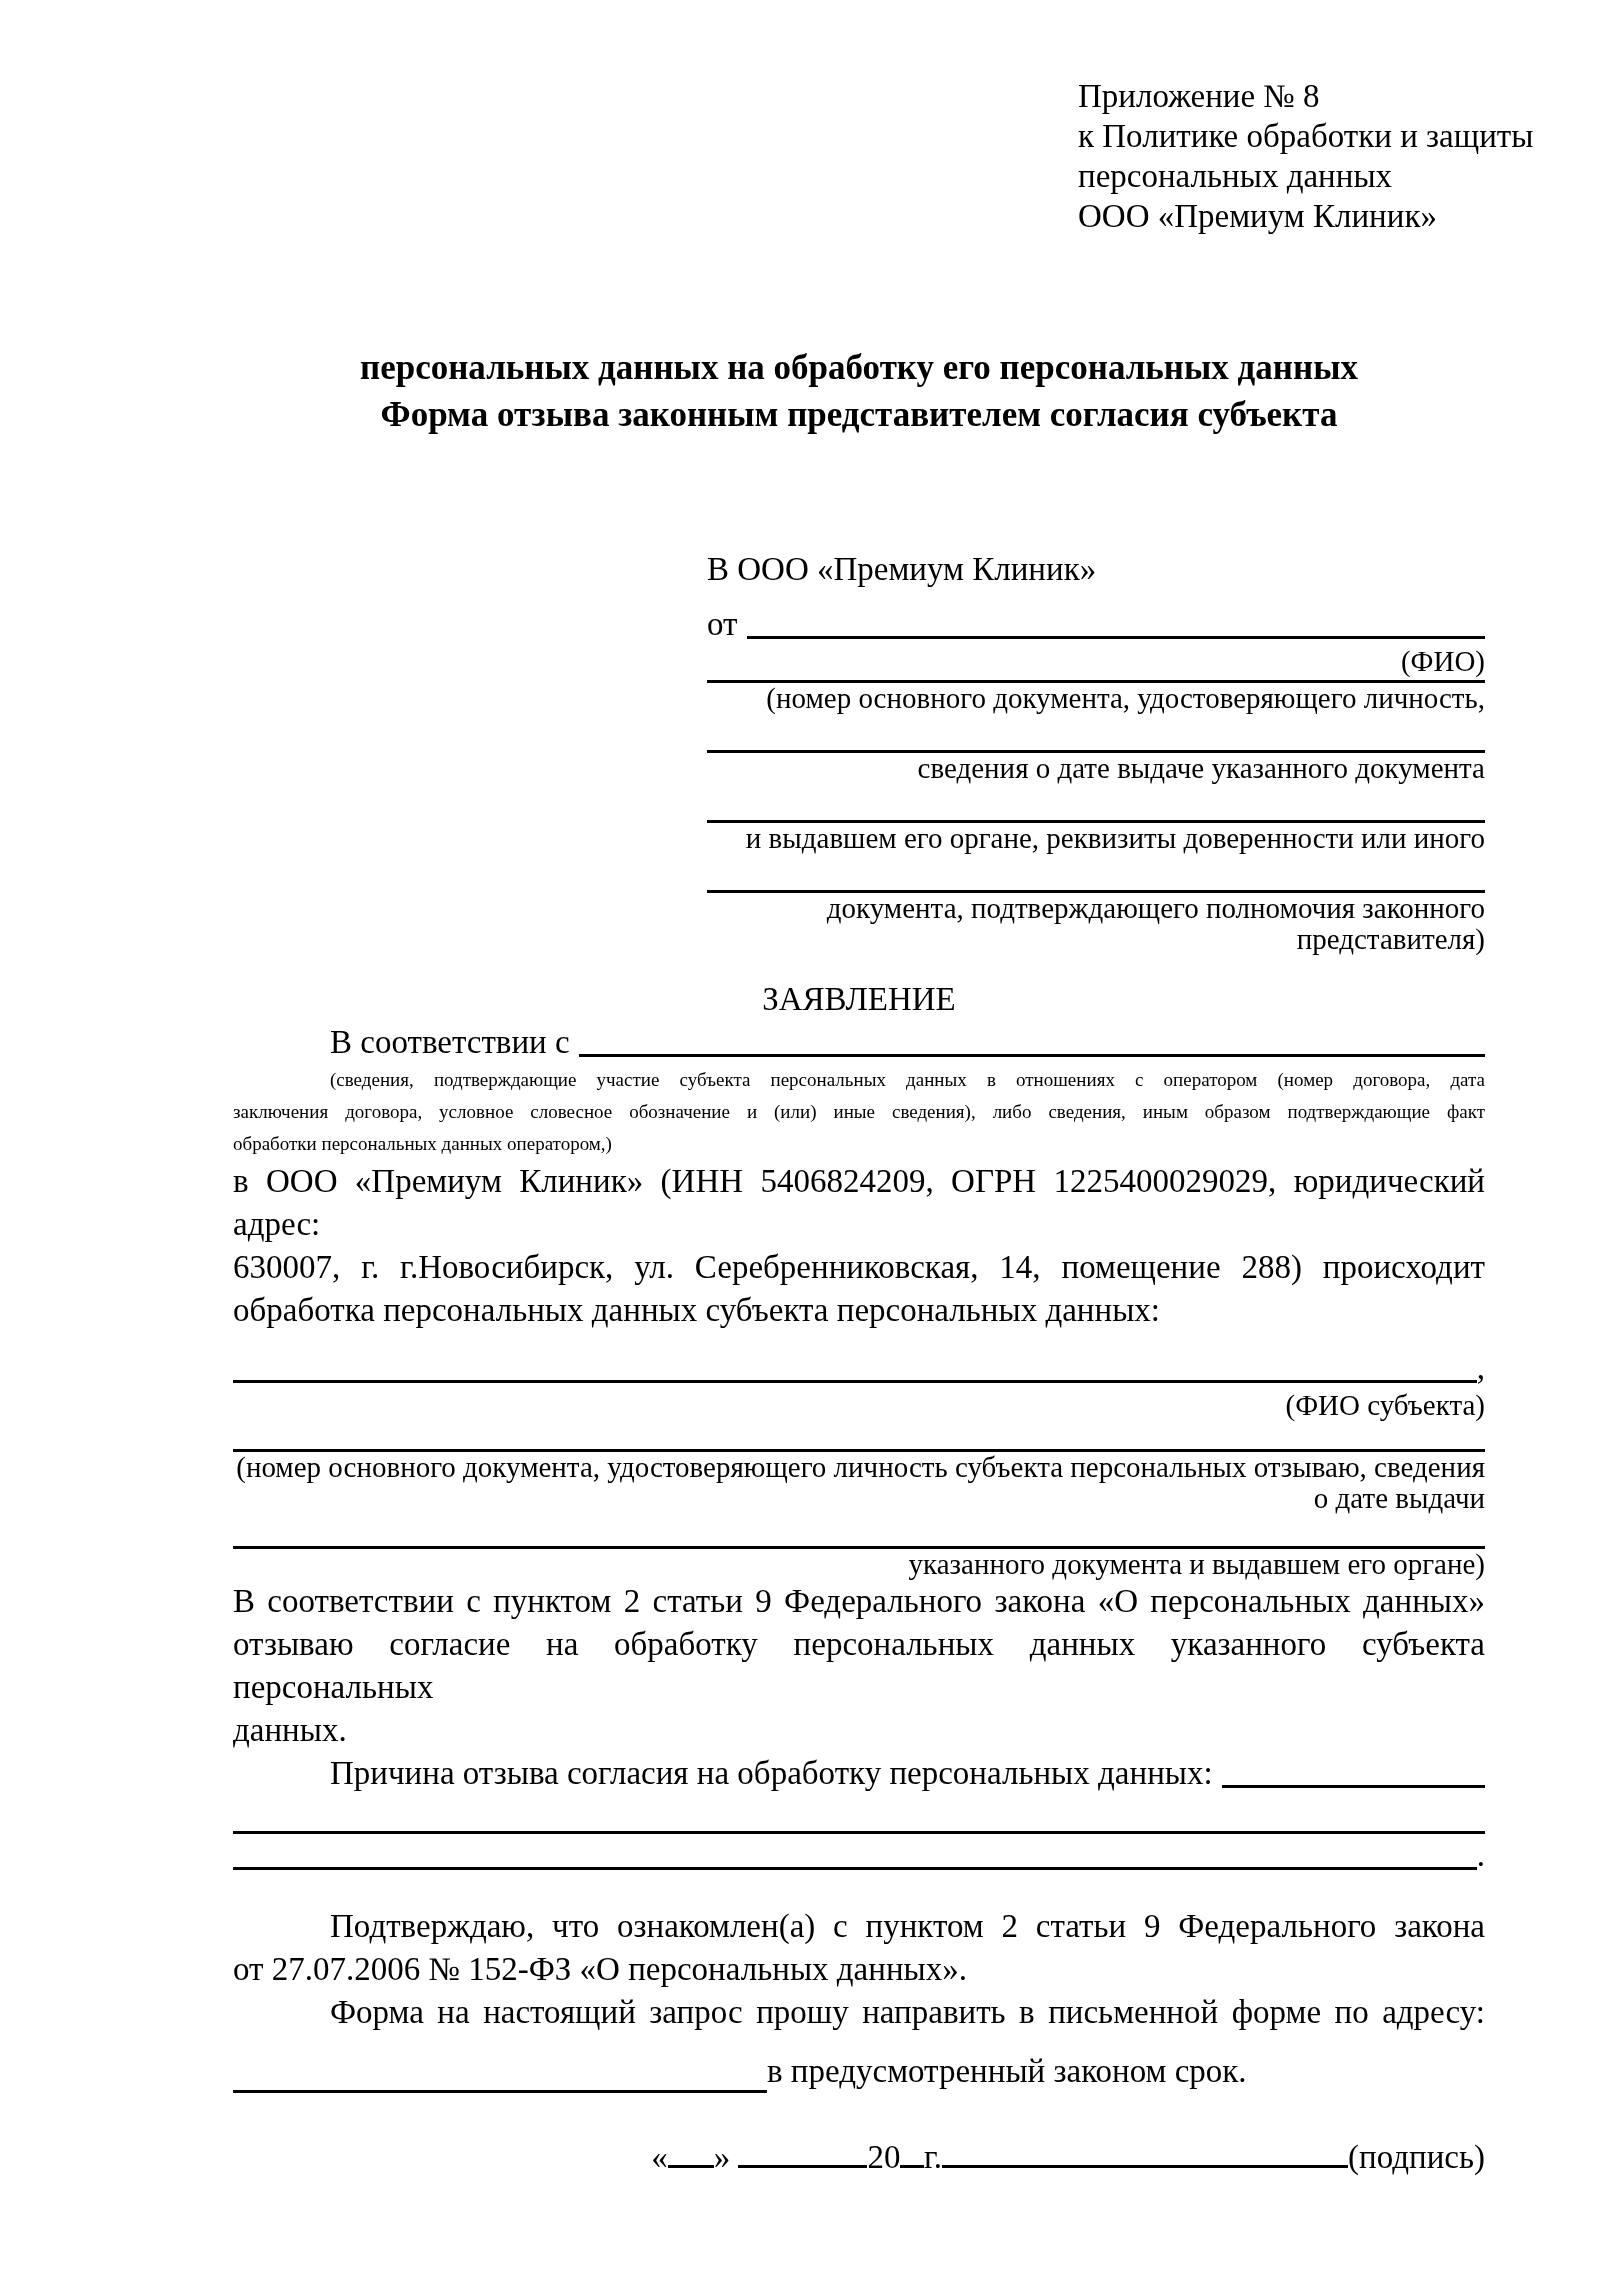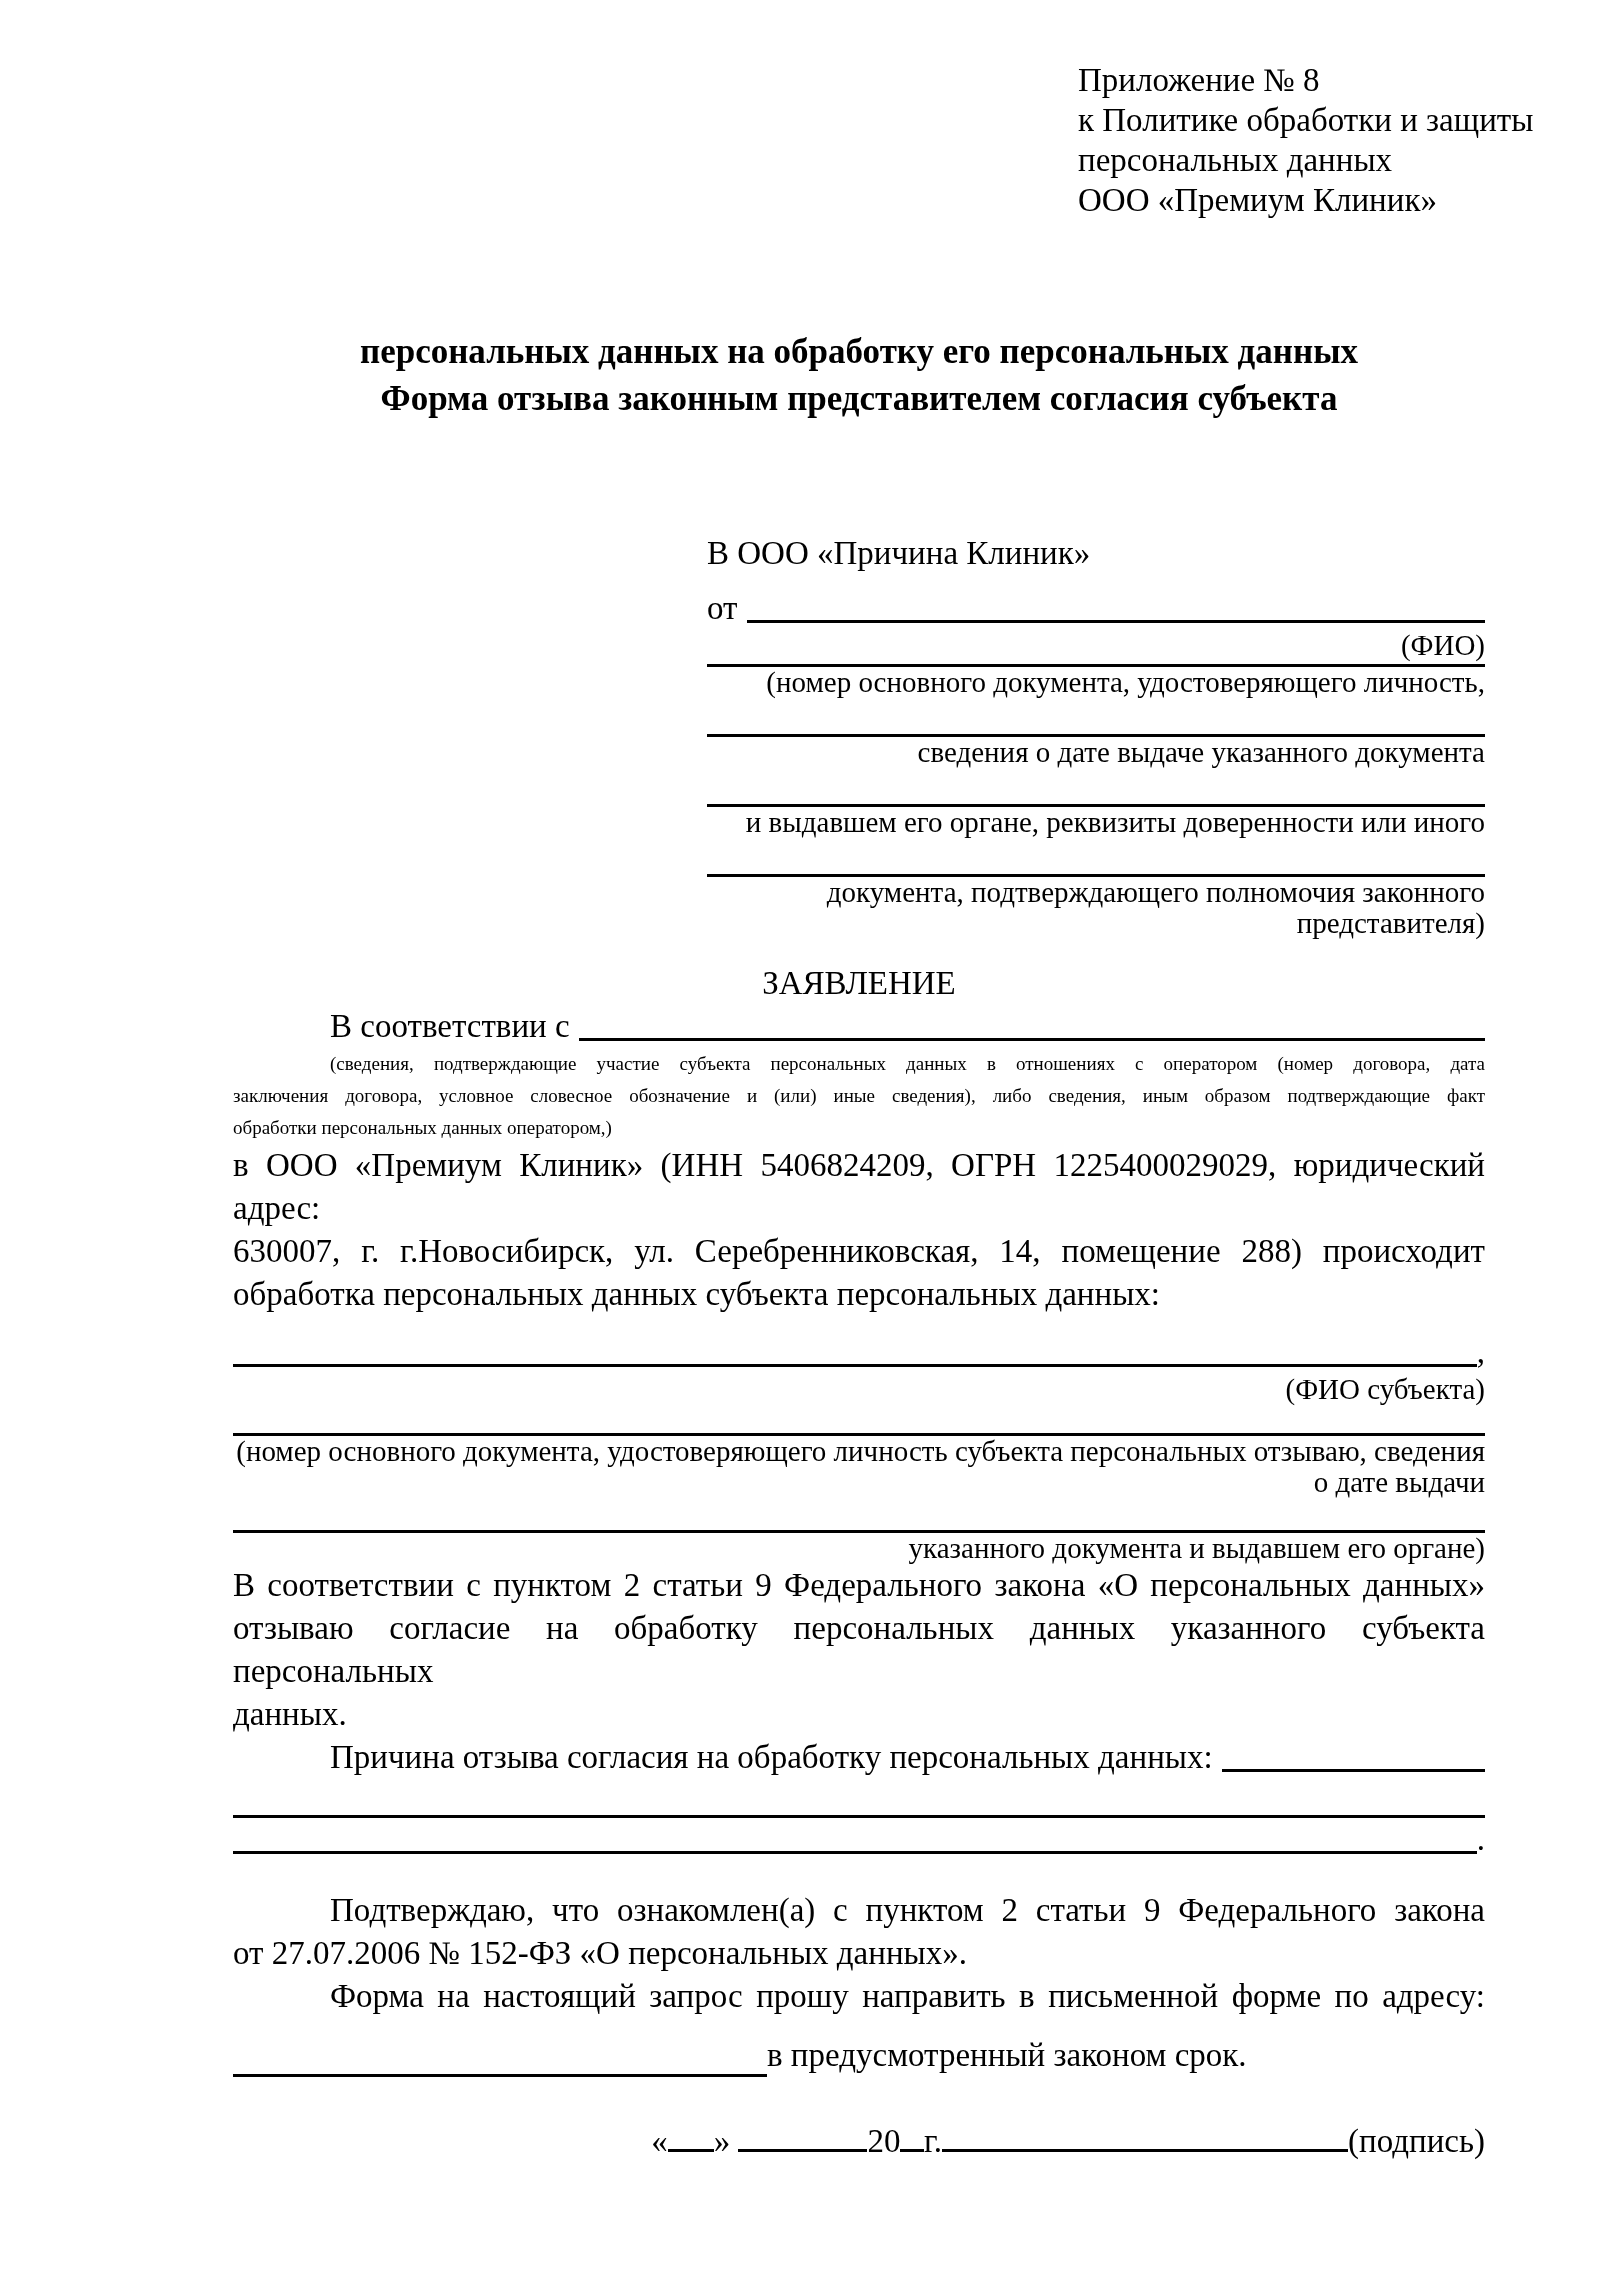--- a/index.html
+++ b/index.html
@@ -8,21 +8,21 @@
     position:relative;
     width:1621px; height:2293px;
     background:#fff;
     color:#000;
     font-family:"Liberation Serif", "DejaVu Serif", serif;
     font-size:33px;
     line-height:43px;
     padding:0 136px 0 233px;
     overflow:hidden;
   }
-  .appendix { padding-top:60px; margin-left:845px; line-height:40px; white-space:nowrap; }
+  .appendix { padding-top:76px; margin-left:845px; line-height:40px; white-space:nowrap; }
   .doc-title { margin-top:108px; text-align:center; font-weight:bold; font-size:35px; line-height:47px; }
   .addr { margin-left:474px; margin-top:110px; }
   .addr-to { line-height:43px; }
   .row { display:flex; align-items:flex-end; }
   .fill { flex:1 1 auto; border-bottom:3.9px solid #000; margin-bottom:6.9px; margin-left:9.8px; }
   .cap { font-size:29px; line-height:31px; text-align:right; }
   .field { border-bottom:3.9px solid #000; }
   .f-first { height:5.9px; }
   .f-gap { height:39px; }
   .from-row { margin-top:11.8px; }
@@ -59,21 +59,21 @@
     <div>персональных данных</div>
     <div>ООО «Премиум Клиник»</div>
   </div>
 
   <div class="doc-title">
     <div>персональных данных на обработку его персональных данных</div>
     <div>Форма отзыва законным представителем согласия субъекта</div>
   </div>
 
   <div class="addr">
-    <div class="addr-to">В ООО «Причина Клиник»</div>
+    <div class="addr-to">В ООО «Премиум Клиник»</div>
     <div class="row from-row">
       <span>от</span>
       <span class="fill"></span>
     </div>
     <div class="cap">(ФИО)</div>
 
     <div class="field f-first"></div>
     <div class="cap">(номер основного документа, удостоверяющего личность,</div>
 
     <div class="field f-gap"></div>

